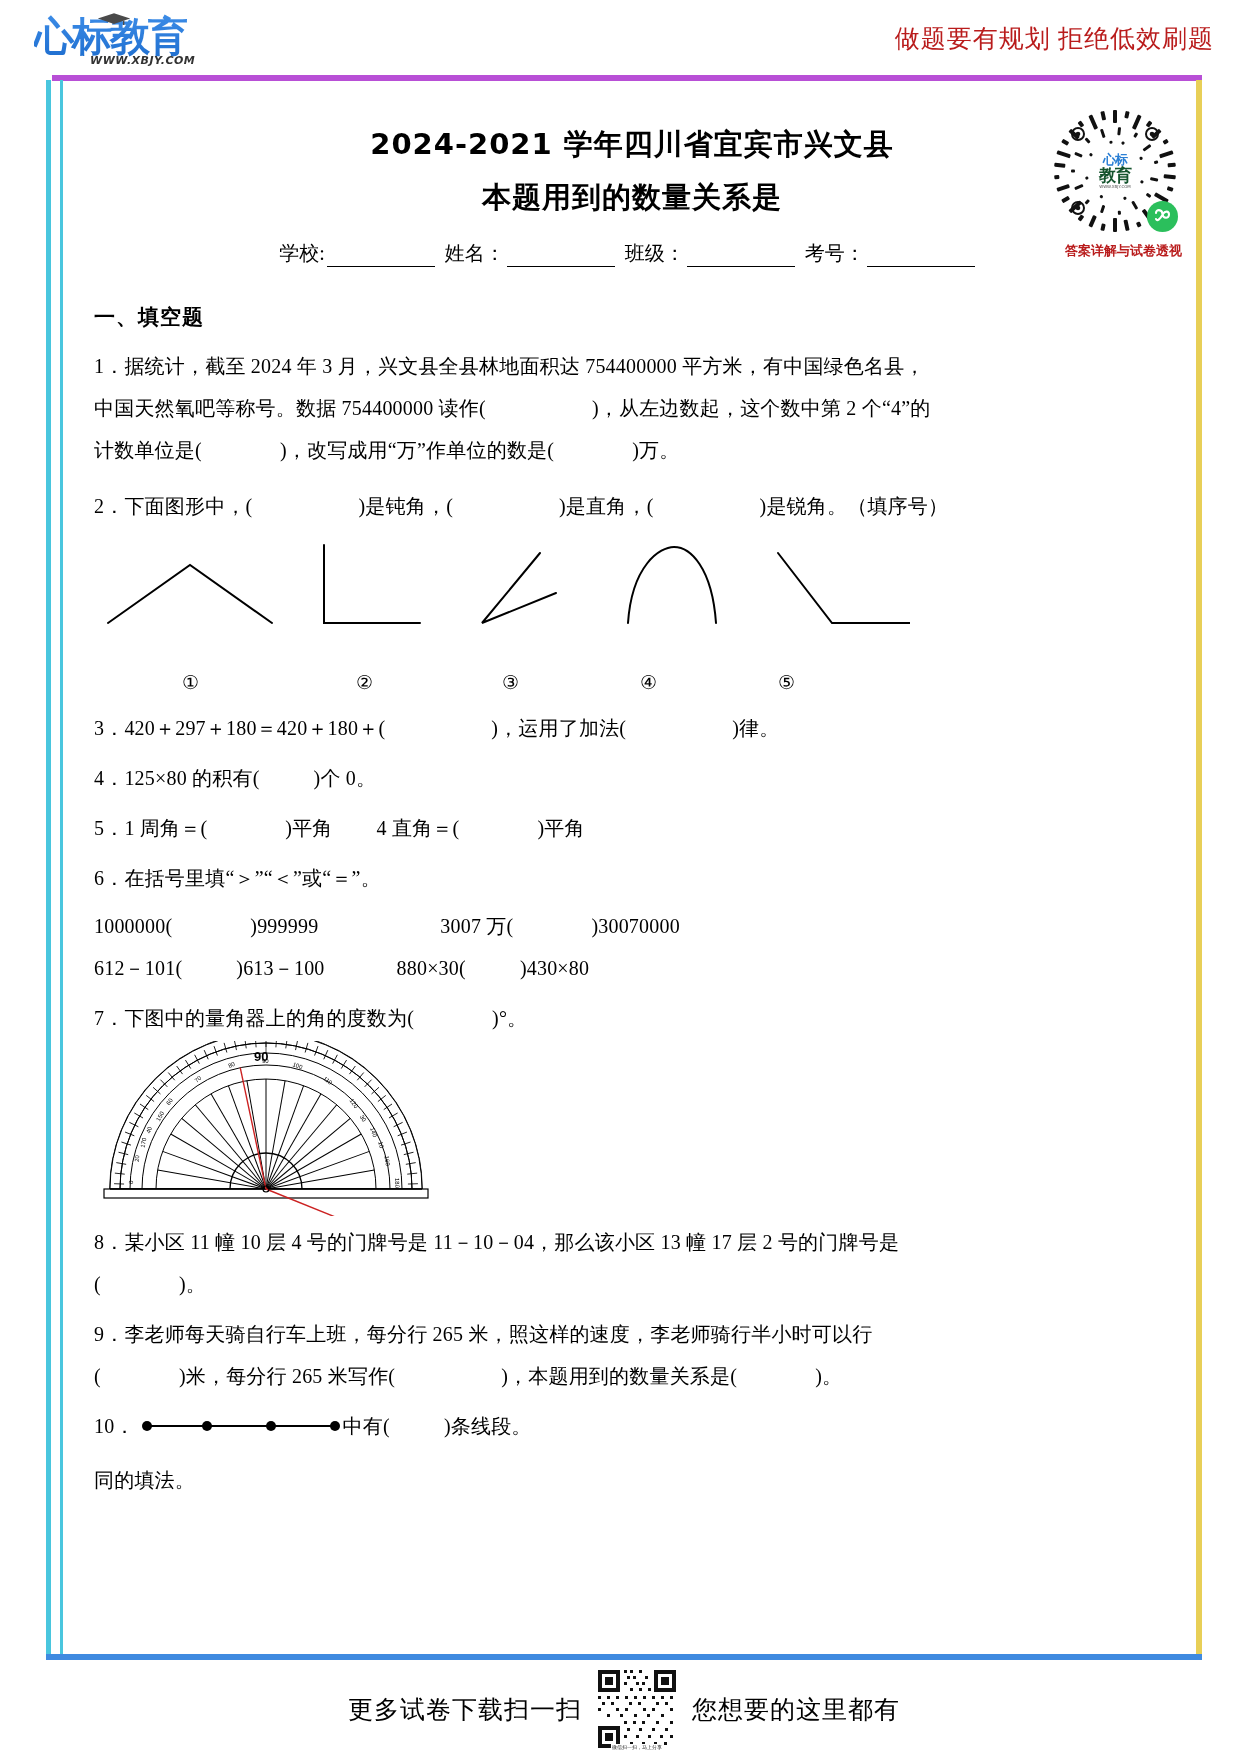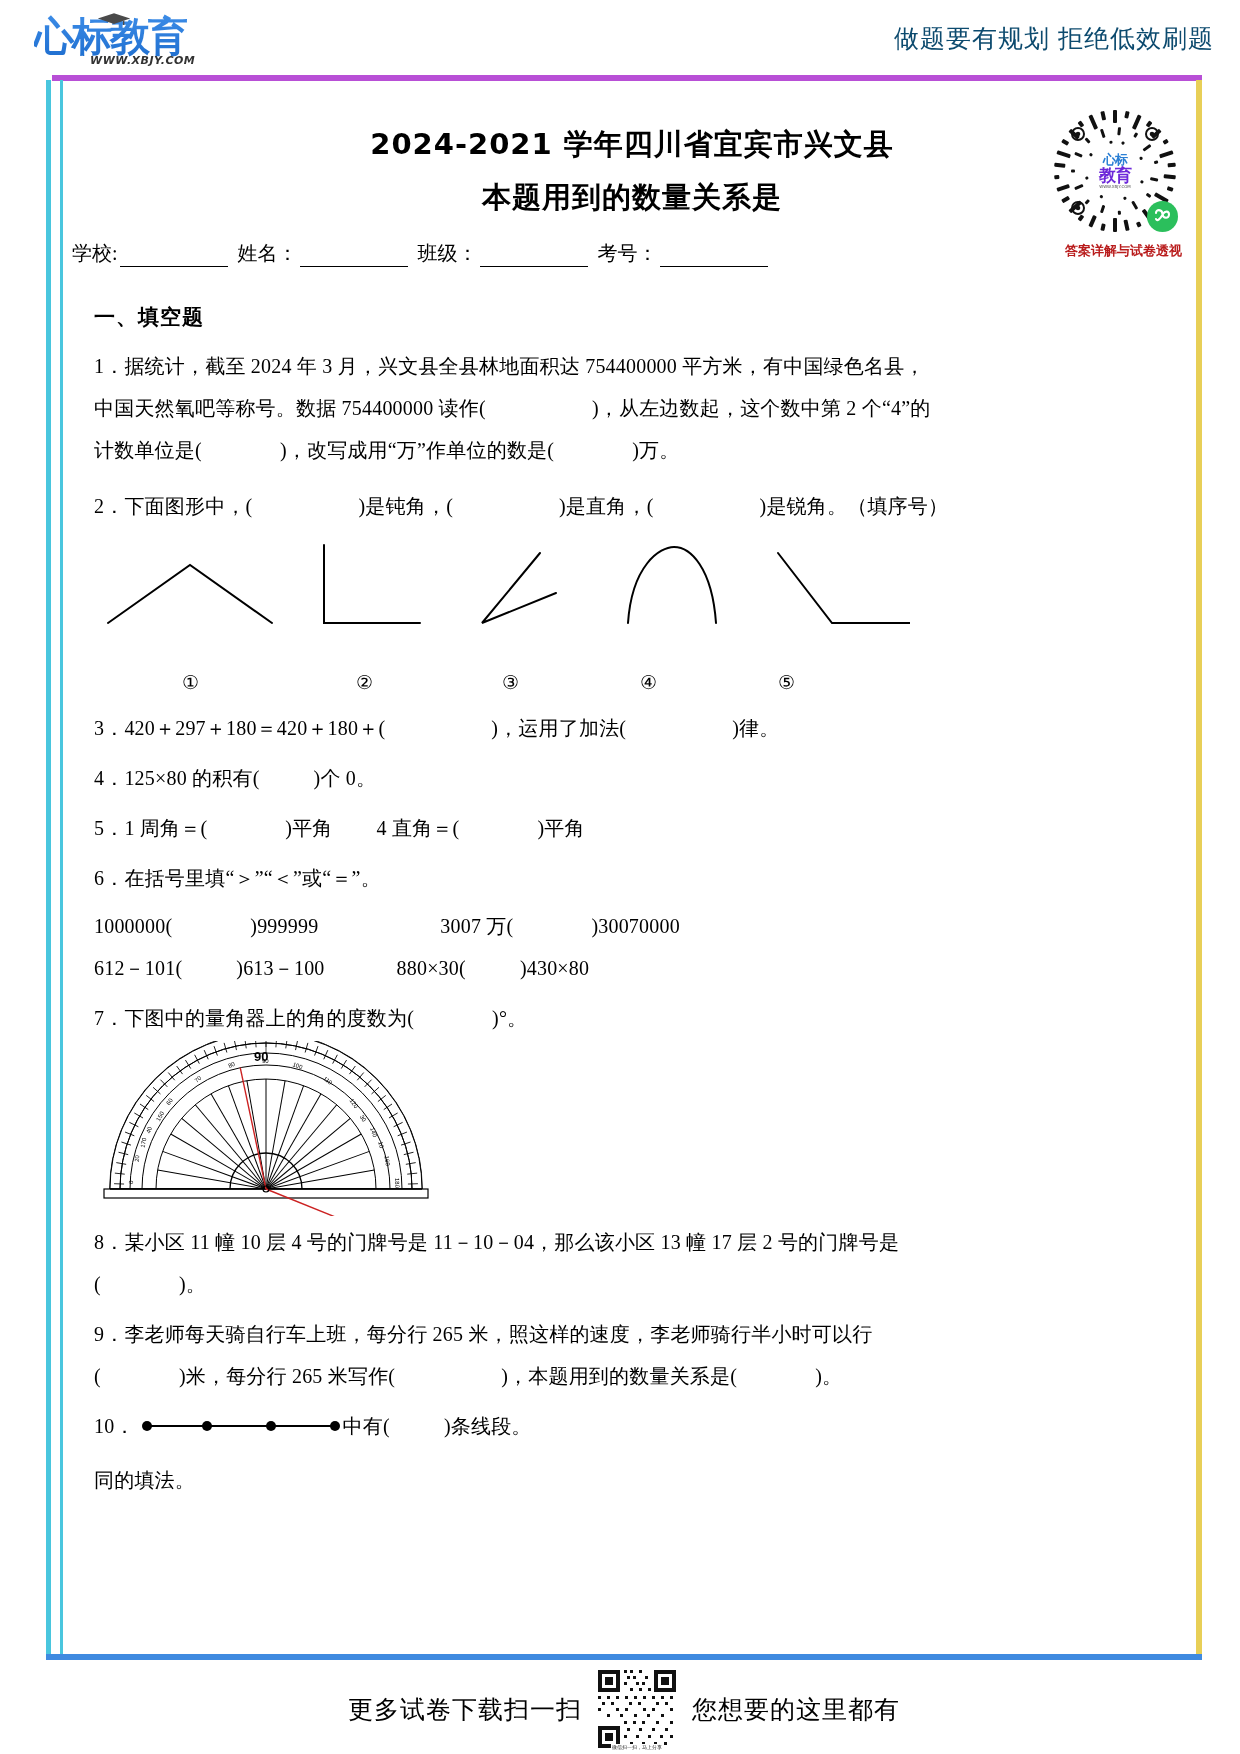--- a/index.html
+++ b/index.html
@@ -50,23 +50,23 @@
     font-family: "DejaVu Sans", sans-serif;
     font-weight: 700;
     font-style: italic;
     font-size: 11px;
     color: #333;
     letter-spacing: .5px;
   }
   .slogan {
     position: absolute;
     right: 26px; top: 22px;
-    font-family: Liberation Sans, sans-serif;
+    font-family: Liberation Serif, serif;
     font-size: 25px;
-    color: #0c4a6e;
+    color: #b91c1c;
     letter-spacing: 1px;
     white-space: nowrap;
   }
 
   
   .frame-top {
     position: absolute;
     left: 52px; top: 75px;
     width: 1150px; height: 6px;
     background: #b84fd6;
@@ -119,21 +119,21 @@
     font-weight: 700;
     font-size: 29px;
     letter-spacing: 1px;
     line-height: 54px;
     color: #000;
   }
   .info-line {
     margin-top: 16px;
     font-size: 20px;
     letter-spacing: 0px;
-    text-align: left;
+    text-align: center;
     white-space: nowrap;
   }
   .info-line .fld { display: inline-block; }
   .blank-ul {
     display: inline-block;
     border-bottom: 1.6px solid #000;
     width: 108px;
     height: 18px;
     vertical-align: bottom;
     margin: 0 10px 0 2px;
@@ -156,21 +156,21 @@
     font-family: "DejaVu Sans", sans-serif;
     font-weight: 900;
     font-size: 13px;
     color: #2b7fd4;
     letter-spacing: -1px;
   }
   .qr-center-logo .l2 {
     font-family: "DejaVu Sans", sans-serif;
     font-weight: 900;
     font-size: 17px;
-    color: #6d28d9;
+    color: #14532d;
     letter-spacing: -1px;
     margin-top: 1px;
   }
   .qr-center-logo .l3 {
     font-family: "DejaVu Sans", sans-serif;
     font-size: 4px;
     color: #555;
     margin-top: 1px;
   }
   .wechat-badge {

